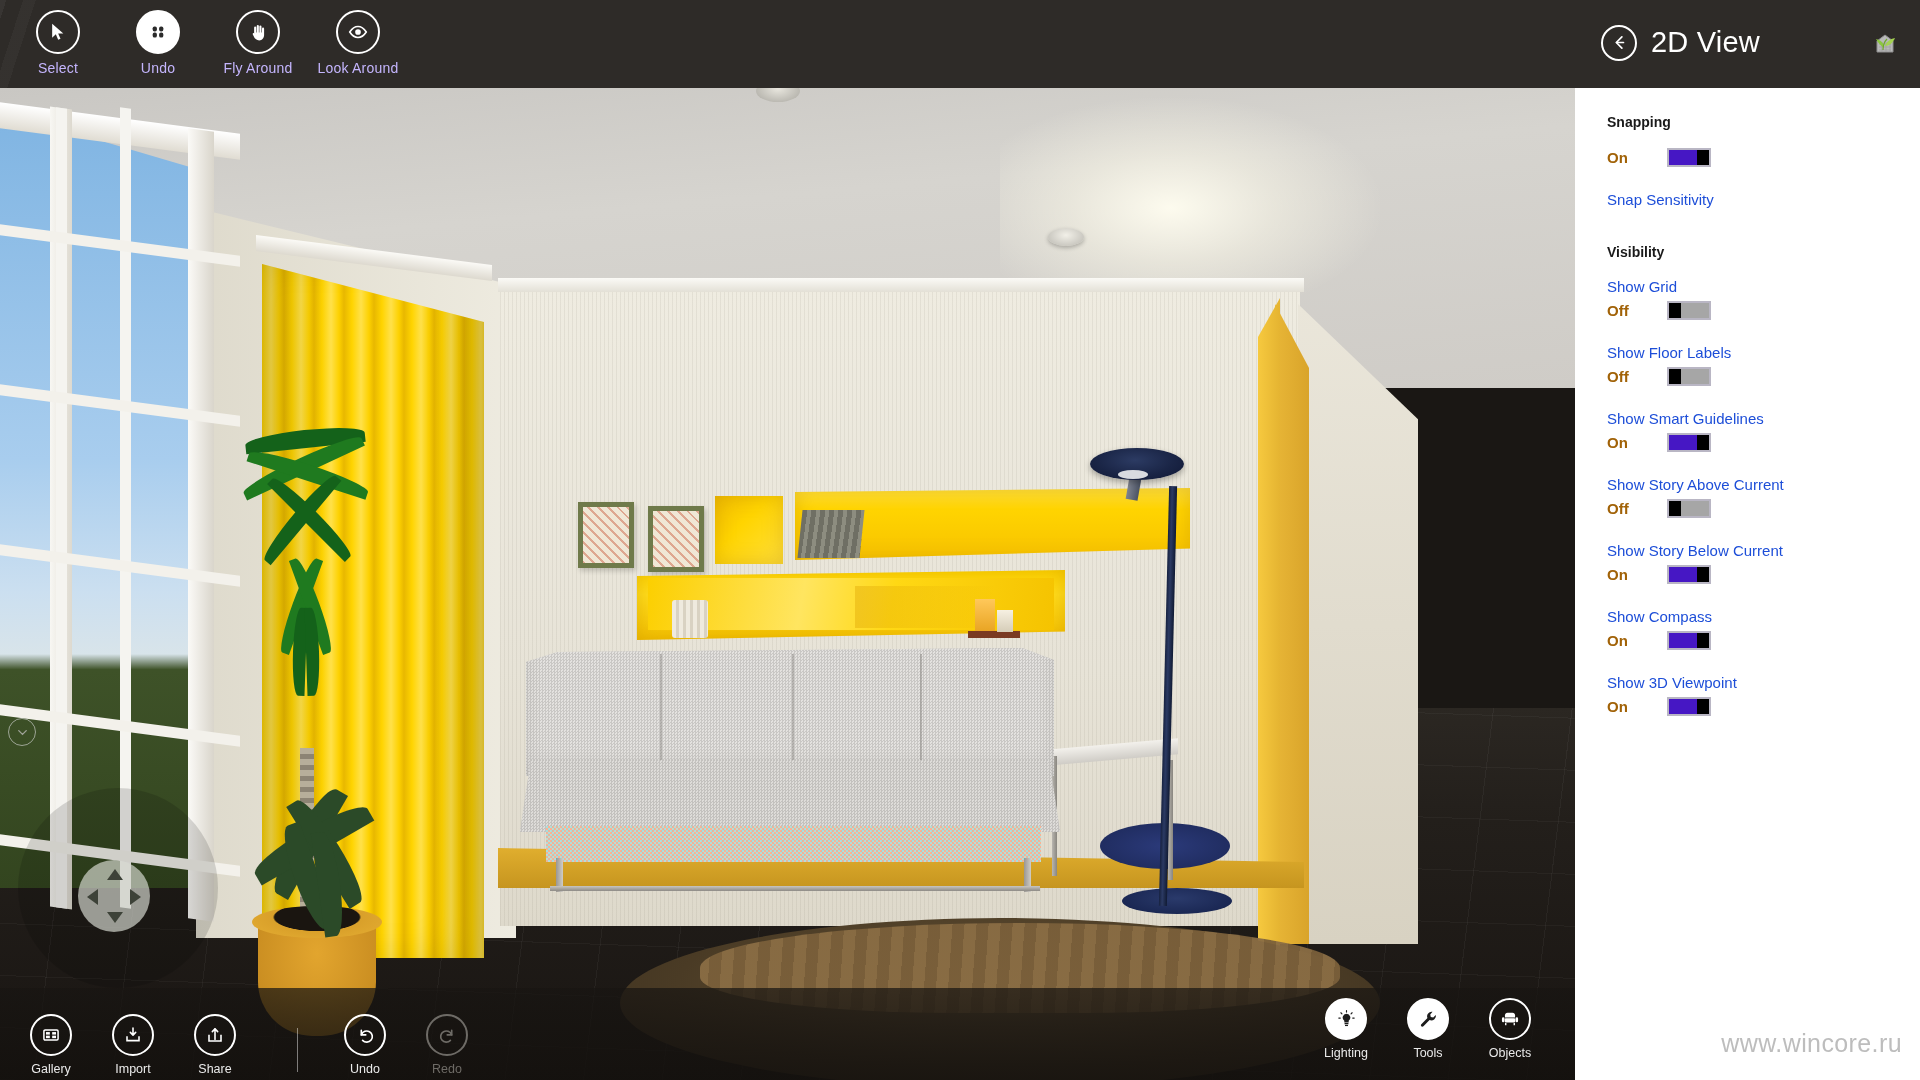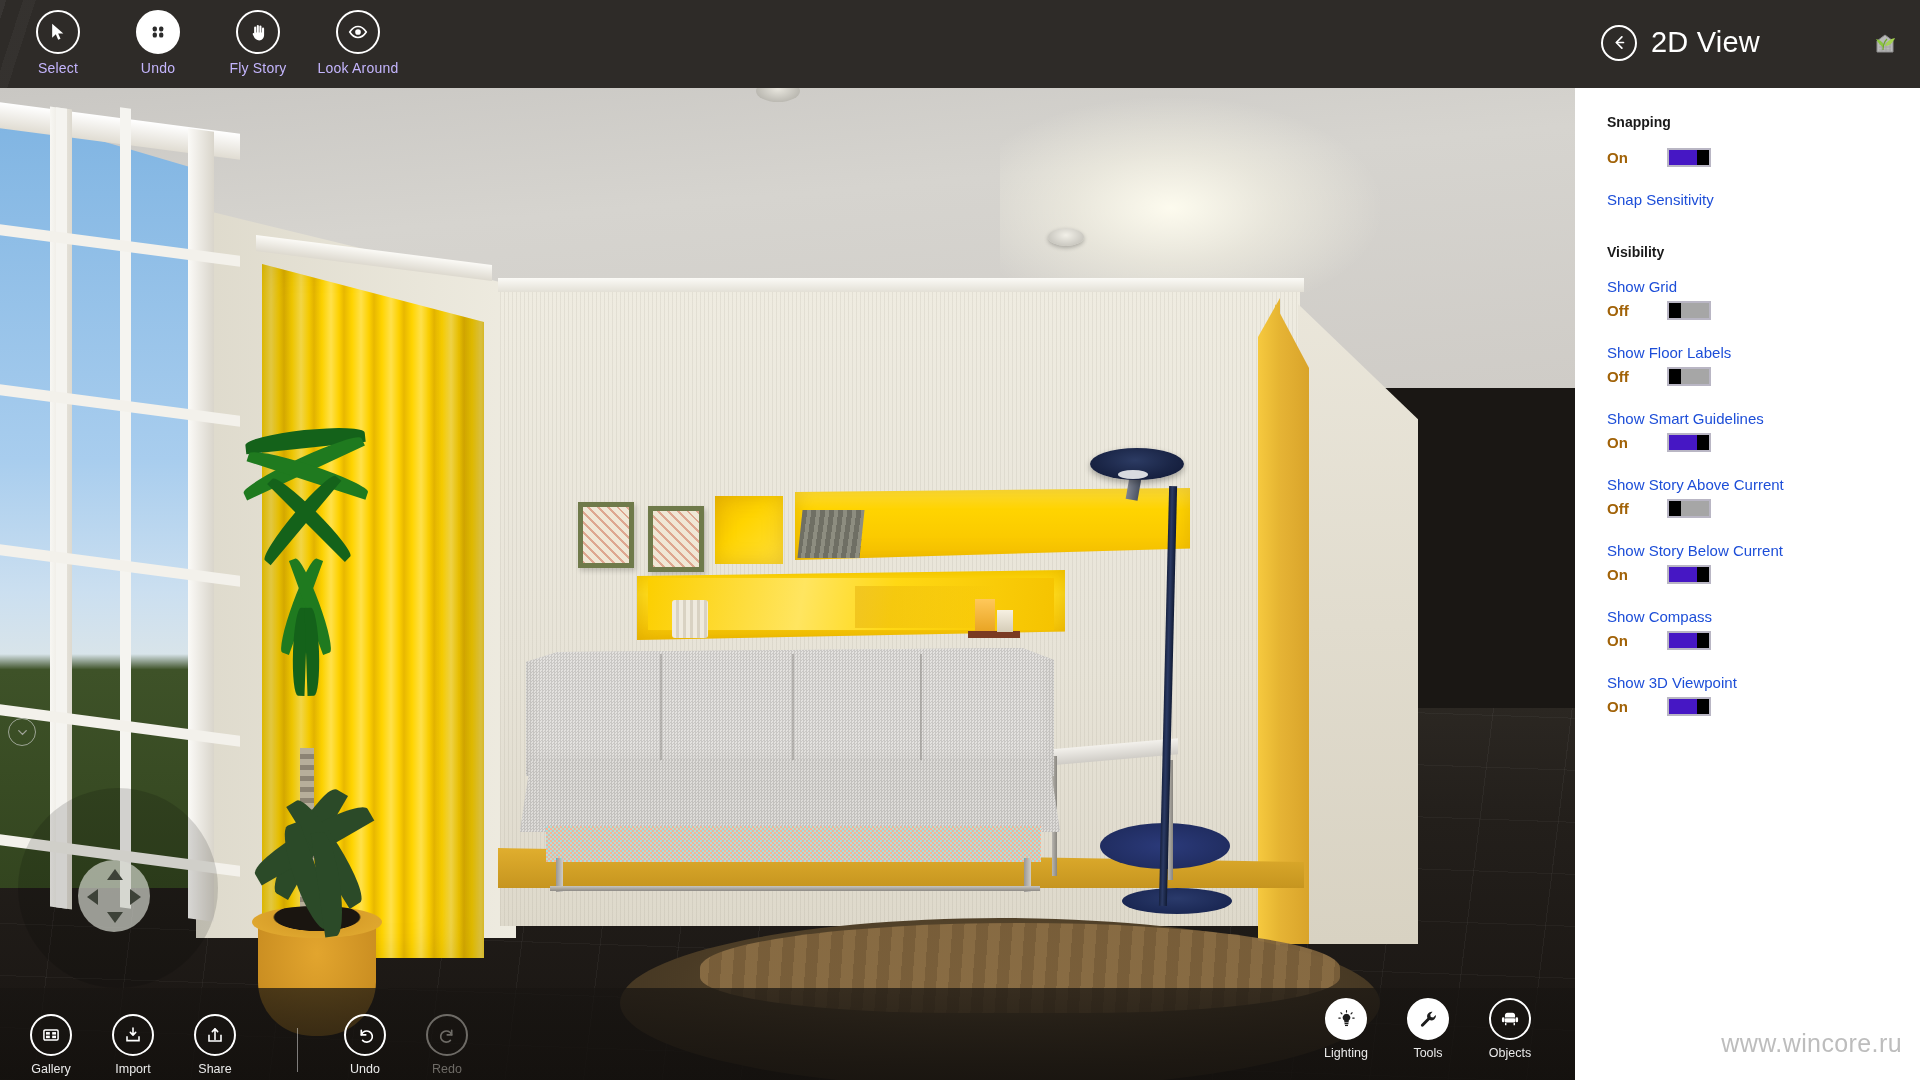--- a/index.html
+++ b/index.html
@@ -514,21 +514,21 @@
         </div>
         <div class="tb-label">Undo</div>
       </div>
 
       <div class="tb-item">
         <div class="tb-circle">
           <svg width="21" height="21" viewBox="0 0 24 24">
               <path d="M7 13V6.4a1.2 1.2 0 0 1 2.4 0V12h.6V4.6a1.2 1.2 0 0 1 2.4 0V12h.6V5.2a1.2 1.2 0 0 1 2.4 0V12h.6V7.6a1.2 1.2 0 0 1 2.4 0v7.2c0 3.4-2.3 6.2-5.6 6.2-3.2 0-5.4-2-6.3-4.6L5.4 14c-.4-1 .9-1.9 1.6-1z" fill="currentColor"></path>
             </svg>
         </div>
-        <div class="tb-label">Fly Story</div>
+        <div class="tb-label">Fly Around</div>
       </div>
 
       <div class="tb-item">
         <div class="tb-circle">
           <svg width="22" height="22" viewBox="0 0 24 24">
               <path d="M12 6C6.9 6 3 12 3 12s3.9 6 9 6 9-6 9-6-3.9-6-9-6z" fill="none" stroke="currentColor" stroke-width="1.8"></path>
               <circle cx="12" cy="12" r="3.1" fill="currentColor"></circle>
             </svg>
         </div>
         <div class="tb-label">Look Around</div>

